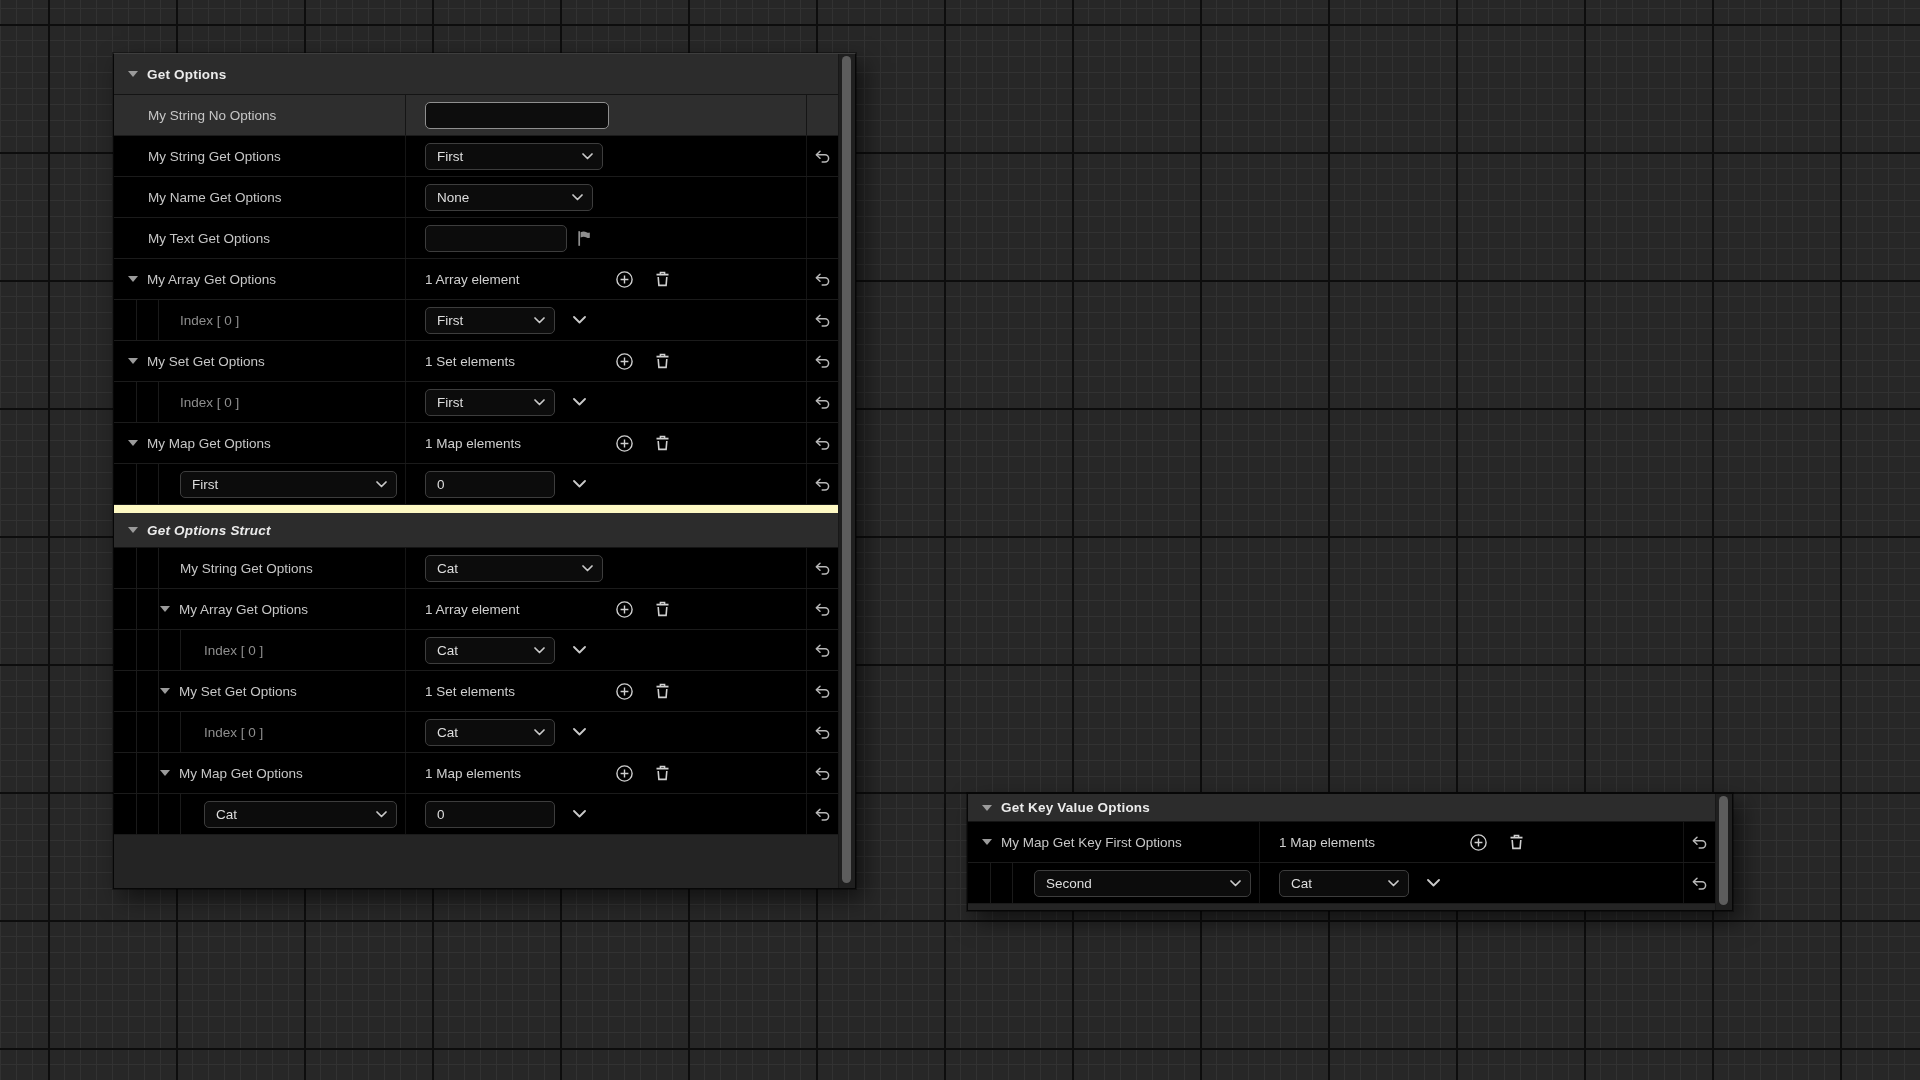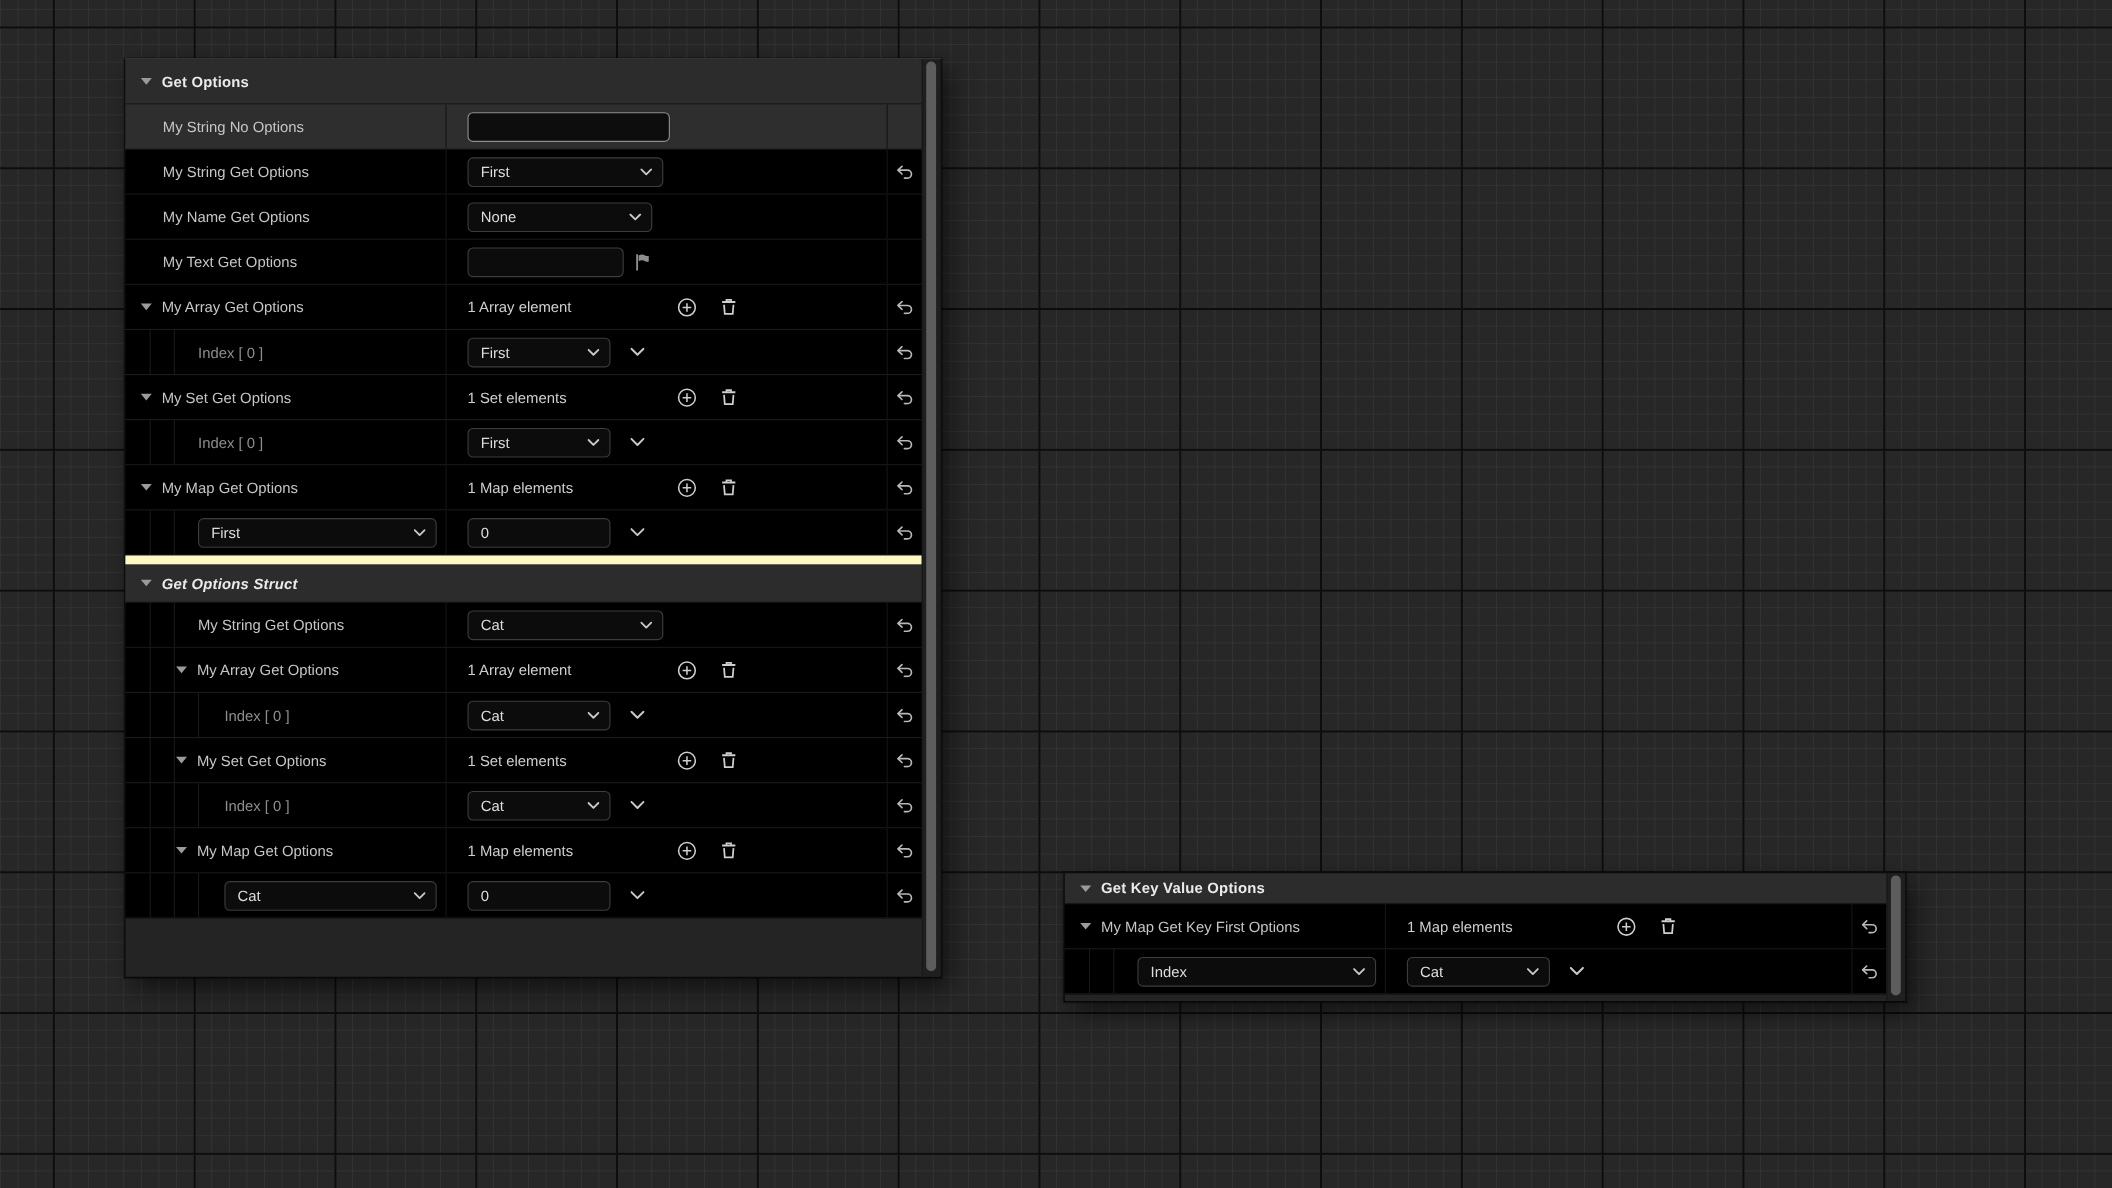--- a/index.html
+++ b/index.html
@@ -649,21 +649,21 @@
               </svg>
             </span>
           </span>
         </div>
       </div>
       <div class="row">
         <div class="cell-name">
           <span class="guide" style="left: 22px;"></span>
           <span class="guide" style="left: 44px;"></span>
           <div class="widget dd keydd" style="width: auto; margin-left: 66px;">
-            <span class="dd-label">Index</span>
+            <span class="dd-label">Second</span>
             <span class="icw">
               <svg width="11" height="7" viewBox="0 0 11 7">
                 <path d="M1 1l4.5 4.5L10 1" fill="none" stroke="#c9c9c9" stroke-width="1.7" stroke-linecap="round" stroke-linejoin="round"></path>
               </svg>
             </span>
           </div>
         </div>
         <div class="cell-value">
           <div class="widget dd" style="width: 130px;">
             <span class="dd-label">Cat</span>

